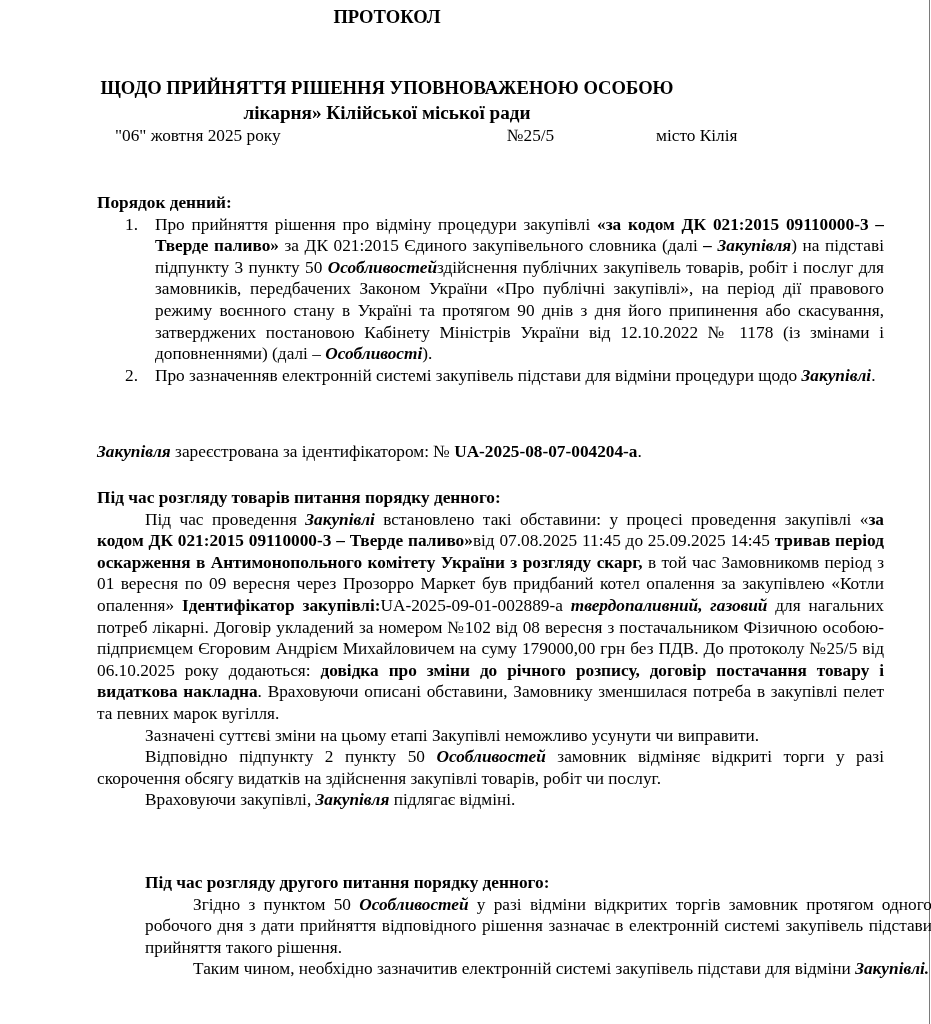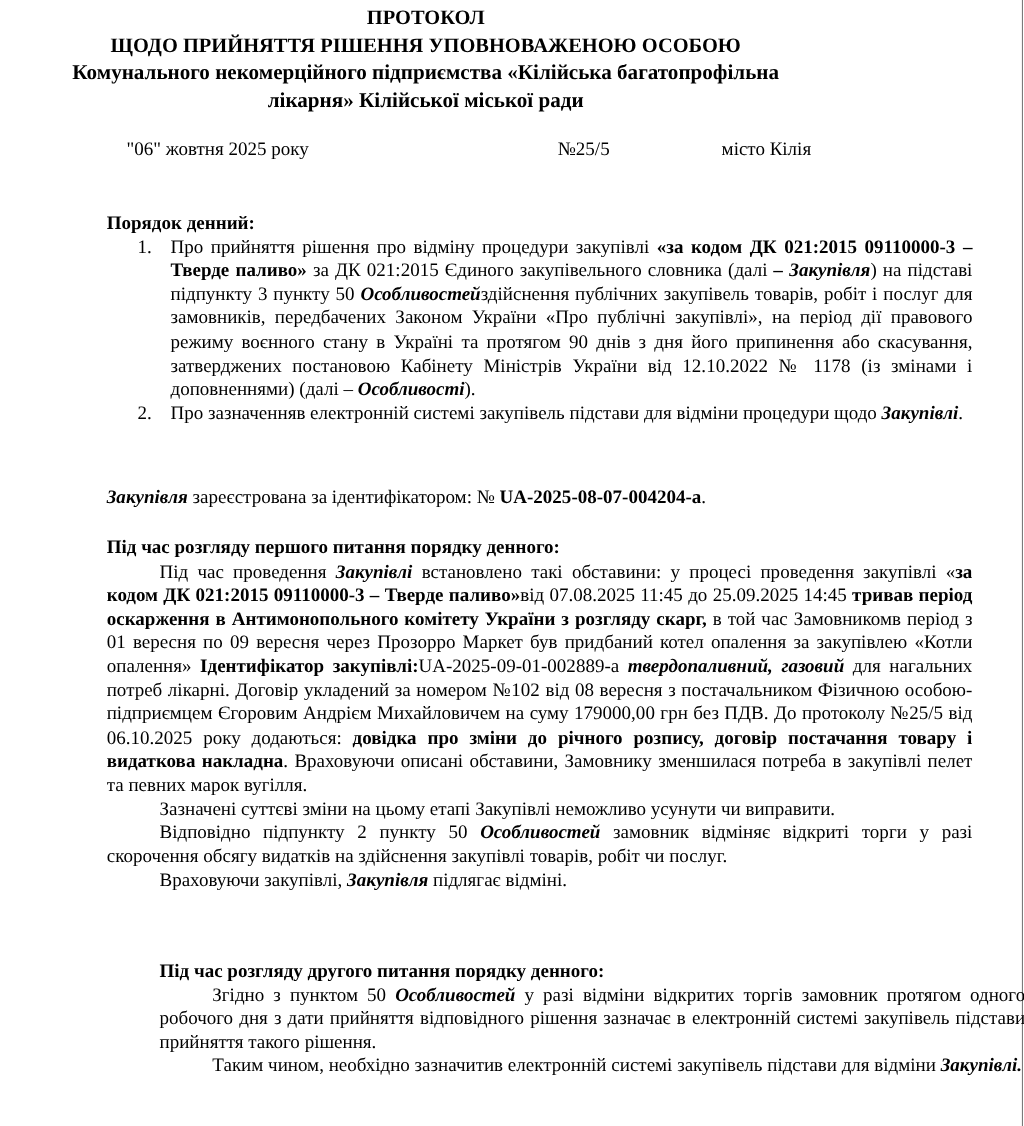--- a/index.html
+++ b/index.html
@@ -14,21 +14,21 @@
     .page {
       position: absolute; left: 97px; top: 0; width: 787px;
       font-size: 17.3px; line-height: 21.6px;
     }
     .title-block {
       text-align: center; font-weight: bold; margin-top: 4px;
       position: relative; left: -97px; width: 744px;
       font-size: 18.6px; line-height: 25px;
     }
     .title-block .t1 { padding-left: 30px; }
-    .title-block .t2 { padding-left: 30px; }
+    .title-block .t2 { padding-left: 30px; margin-top: 46px; }
     .title-block .t3 { padding-left: 30px; font-size: 19.2px; }
     .meta-row {
       position: absolute; top: 125px; left: 18px; width: 700px; height: 22px;
       font-size: 17.3px;
     }
     .meta-row span { position: absolute; top: 0; white-space: nowrap; }
     .meta-date { left: 0; }
     .meta-num { left: 392px; font-family: Liberation Serif, serif; }
     .meta-city { left: 541px; }
     .section { position: absolute; left: 0; width: 787px; }
@@ -44,21 +44,20 @@
 </head>
 <body>
 
 <div class="right-rule"></div>
 
 <div class="page">
 
   <div class="title-block">
     <div class="t1">ПРОТОКОЛ</div>
     <div class="t2">ЩОДО ПРИЙНЯТТЯ РІШЕННЯ УПОВНОВАЖЕНОЮ ОСОБОЮ</div>
-    <div class="t3">Комунального некомерційного підприємства «Кілійська багатопрофільна</div>
     <div class="t3">лікарня» Кілійської міської ради</div>
   </div>
 
   <div class="meta-row">
     <span class="meta-date">"06" жовтня 2025 року</span>
     <span class="meta-num">№25/5</span>
     <span class="meta-city">місто Кілія</span>
   </div>
 
   <div class="section" style="top:172px;margin-top:20px;">
@@ -71,21 +70,21 @@
         <span class="num">2.</span><span>Про зазначенняв електронній системі закупівель підстави для відміни процедури щодо </span><b><i>Закупівлі</i></b><span>.</span>
       </li>
     </ol>
   </div>
 
   <div class="section" style="top:441px;">
     <p><b><i>Закупівля</i></b><span> зареєстрована за ідентифікатором: № </span><b>UA-2025-08-07-004204-а</b><span>.</span></p>
   </div>
 
   <div class="section" style="top:487px;">
-    <div class="heading">Під час розгляду першого питання порядку денного:</div>
+    <div class="heading">Під час розгляду товарів питання порядку денного:</div>
     <p class="indent"><span>Під час проведення </span><b><i>Закупівлі</i></b><span> встановлено такі обставини: у процесі проведення закупівлі «</span><b>за кодом ДК 021:2015 09110000-3 – Тверде паливо»</b><span>від 07.08.2025 11:45 до 25.09.2025 14:45 </span><b>тривав період оскарження в Антимонопольного комітету України з розгляду скарг,</b><span> в той час Замовникомв період з 01 вересня по 09 вересня через Прозорро Маркет був придбаний котел опалення за закупівлею «Котли опалення» </span><b>Ідентифікатор закупівлі:</b><span>UA-2025-09-01-002889-а </span><b><i>твердопаливний, газовий</i></b><span> для нагальних потреб лікарні. Договір укладений за номером №102 від 08 вересня з постачальником Фізичною особою-підприємцем Єгоровим Андрієм Михайловичем на суму 179000,00 грн без ПДВ. До протоколу №25/5 від 06.10.2025 року додаються: </span><b>довідка про зміни до річного розпису, договір постачання товару і видаткова накладна</b><span>. Враховуючи описані обставини, Замовнику зменшилася потреба в закупівлі пелет та певних марок вугілля.</span></p>
     <p class="indent">Зазначені суттєві зміни на цьому етапі Закупівлі неможливо усунути чи виправити.</p>
     <p class="indent"><span>Відповідно підпункту 2 пункту 50 </span><b><i>Особливостей</i></b><span> замовник відміняє відкриті торги у разі скорочення обсягу видатків на здійснення закупівлі товарів, робіт чи послуг.</span></p>
     <p class="indent"><span>Враховуючи закупівлі, </span><b><i>Закупівля</i></b><span> підлягає відміні.</span></p>
   </div>
 
   <div class="section" style="top:872px;margin-left:48px;">
     <div class="heading">Під час розгляду другого питання порядку денного:</div>
     <p class="indent"><span>Згідно з пунктом 50 </span><b><i>Особливостей</i></b><span> у разі відміни відкритих торгів замовник протягом одного робочого дня з дати прийняття відповідного рішення зазначає в електронній системі закупівель підстави прийняття такого рішення.</span></p>
     <p class="indent"><span>Таким чином, необхідно зазначитив електронній системі закупівель підстави для відміни </span><b><i>Закупівлі.</i></b></p>

